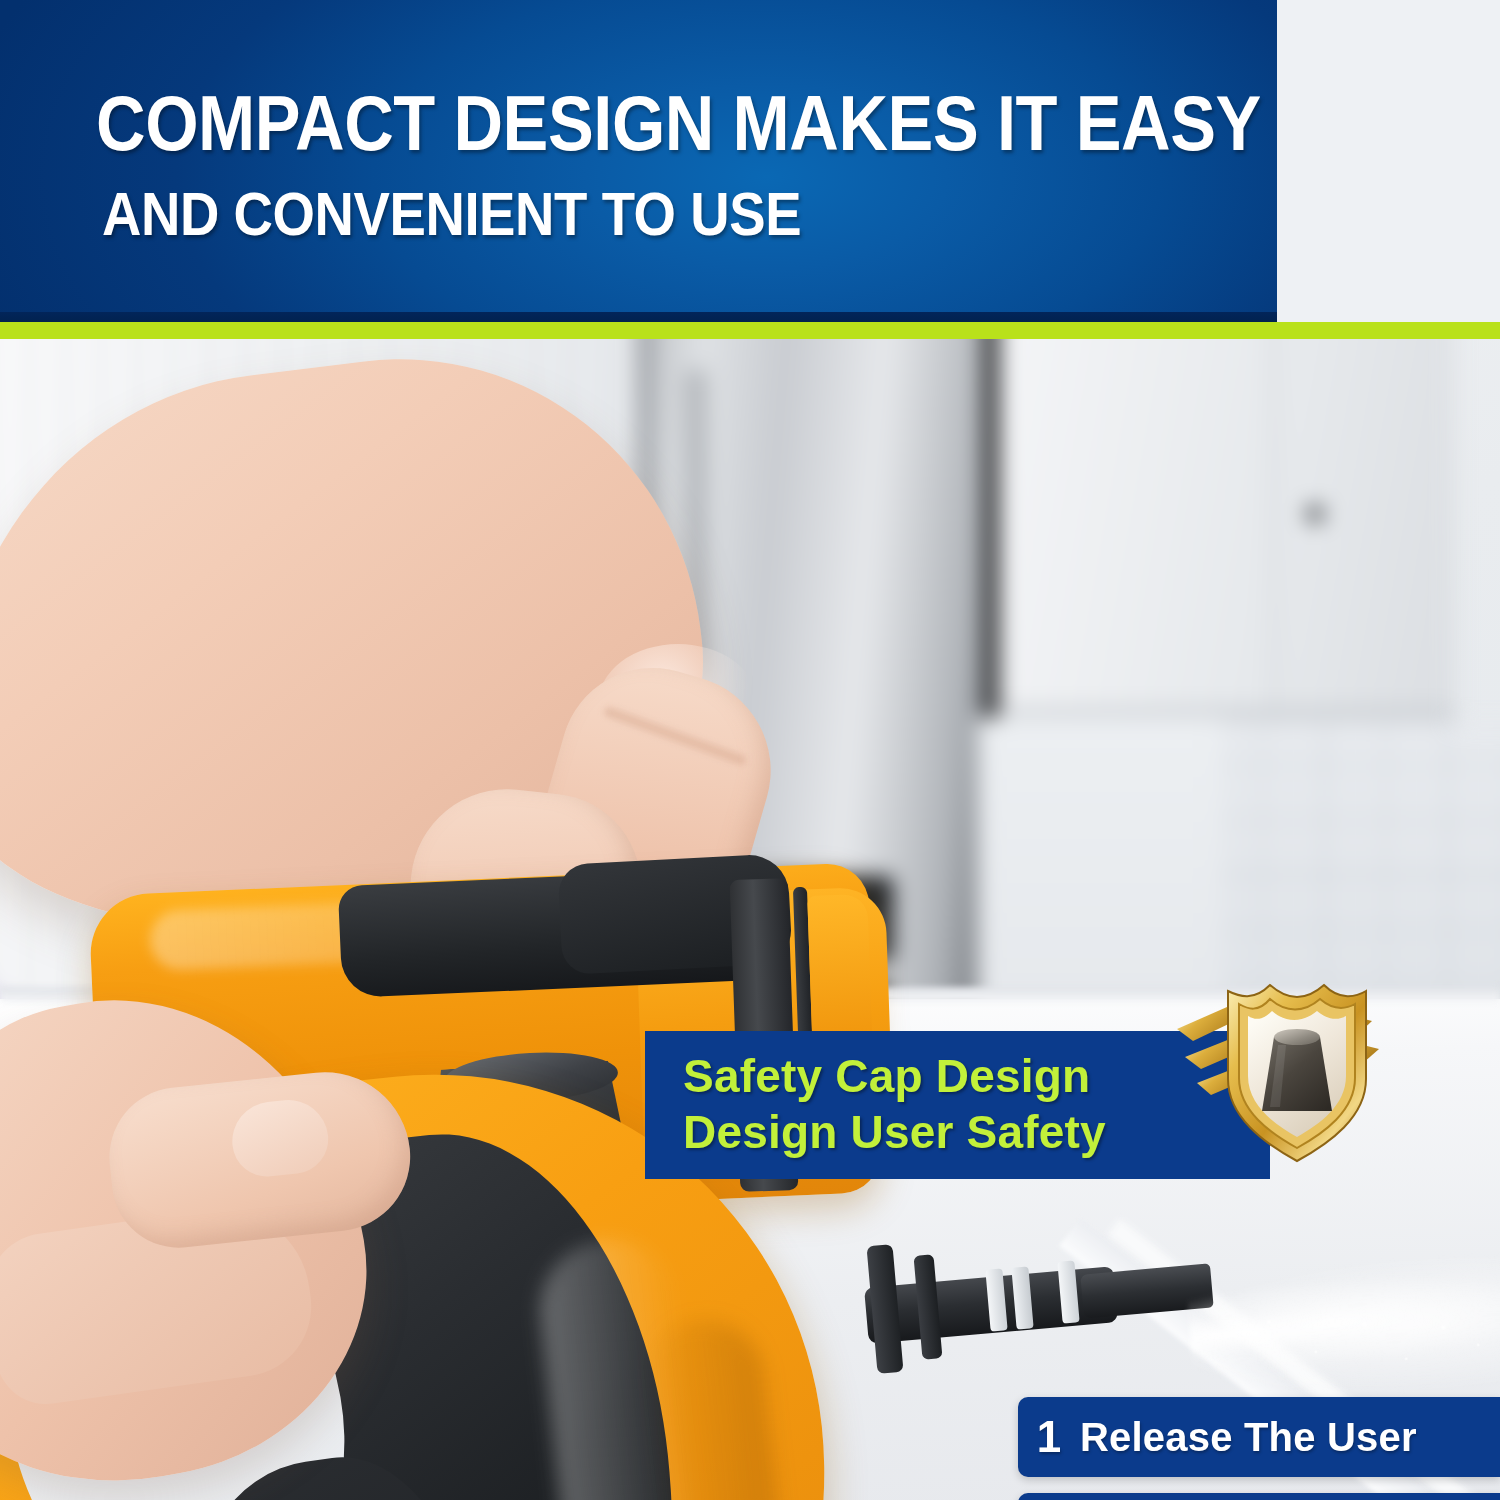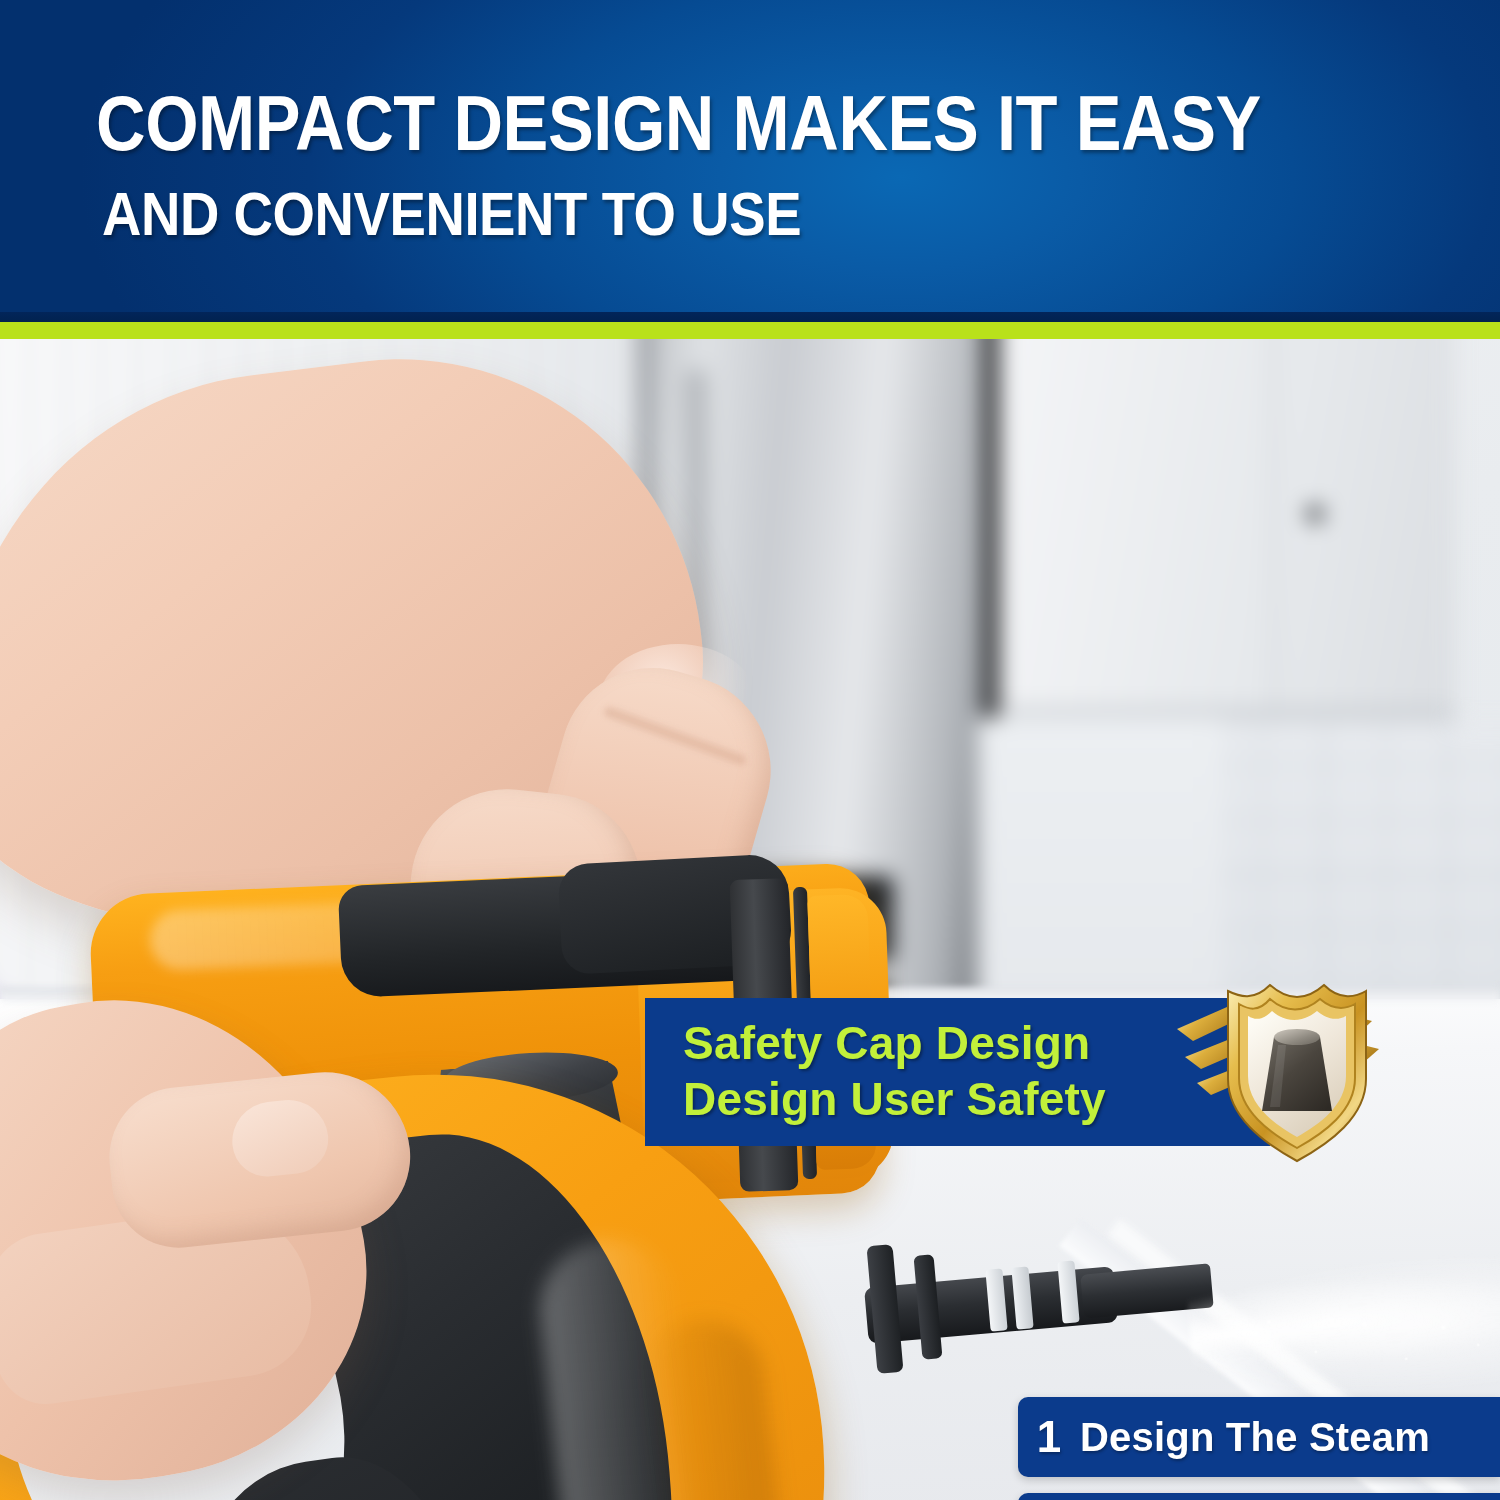--- a/index.html
+++ b/index.html
@@ -7,21 +7,21 @@
 
   #stage{
     position:relative;
     width:1500px;height:1500px;
     overflow:hidden;
     background:#eef1f4;
   }
 
   
   .header{
-    position:absolute;left:0;top:0;width:1500px;height:322px;
+    position:absolute;left:0;top:0;width:1277px;height:322px;
     background:
       radial-gradient(ellipse 820px 420px at 60% 55%, #0a68b4 0%, #0a5ba6 22%, #064b93 48%, #05397c 72%, #03306e 100%);
     overflow:hidden;
   }
   .header:after{
     content:"";position:absolute;left:0;right:0;bottom:0;height:10px;
     background:linear-gradient(#02255a,#01224f);
   }
   .hl1{
     position:absolute;left:96px;top:84px;
@@ -306,21 +306,21 @@
       radial-gradient(circle 2px at 34% 58%, rgba(255,255,255,.9), transparent),
       radial-gradient(circle 4px at 52% 36%, rgba(255,255,255,.9), transparent),
       radial-gradient(circle 2px at 66% 70%, rgba(255,255,255,.85), transparent),
       radial-gradient(circle 3px at 80% 44%, rgba(255,255,255,.9), transparent),
       radial-gradient(circle 2px at 92% 62%, rgba(255,255,255,.85), transparent);
     transform:rotate(-4deg);
   }
 
   
   .sbanner{
-    position:absolute;left:645px;top:659px;width:625px;height:148px;
+    position:absolute;left:645px;top:692px;width:625px;height:148px;
     background:#0b3b8c;
     z-index:40;
   }
   .sbanner-t{
     position:absolute;left:38px;top:17px;right:10px;
     font-size:46px;line-height:1.22;font-weight:700;
     color:#c2f03a;letter-spacing:.2px;
     text-shadow:2px 2px 3px rgba(0,0,0,.35);
     white-space:nowrap;
   }
@@ -492,21 +492,21 @@
           <path d="M104,66 L150,66 L162,140 L92,140 Z" fill="url(#capg)"></path>
           <ellipse cx="127" cy="66" rx="23" ry="8" fill="url(#capt)"></ellipse>
           <path d="M108,74 L116,74 L110,136 L100,136 Z" fill="rgba(255,255,255,.10)"></path>
         </g>
       </svg>
     </div>
 
     <div class="steps">
       <div class="step">
         <div class="step-n">1</div>
-        <div class="step-l">Design The Steam</div>
+        <div class="step-l">Release The User</div>
       </div>
       <div class="step">
         
         
       </div>
     </div>
 
   </div>
 </div>
 

